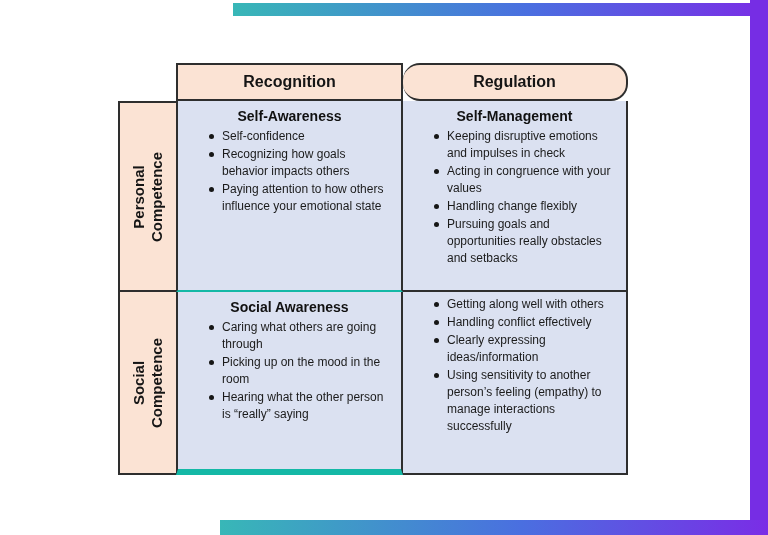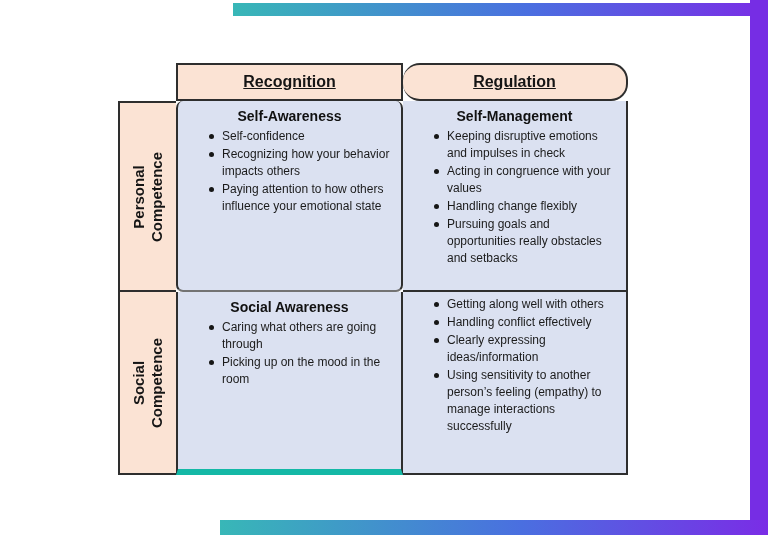--- a/index.html
+++ b/index.html
@@ -32,41 +32,41 @@
     display: grid;
     grid-template-columns: 58px 227px 225px;
     grid-template-rows: 38px 191px 183px;
   }
   .cell { position: relative; }
   .corner { grid-column: 1; grid-row: 1; background: transparent; }
 
   .col-header {
     background: #fbe3d4;
     display: flex; align-items: center; justify-content: center;
-    font-weight: bold; font-size: 16px; color: #151515; text-decoration: underline;
+    font-weight: bold; font-size: 16px; color: #151515;
   }
   .ch-recognition { grid-column: 2; grid-row: 1; border: 2px solid #2e2e2e; }
   .ch-regulation  { grid-column: 3; grid-row: 1;
     border-top: 2px solid #2e2e2e; border-right: 2px solid #2e2e2e; border-bottom: 2px solid #2e2e2e; border-radius: 17px; }
 
   .row-label { background: #fbe3d4; }
   .rl-personal { grid-column: 1; grid-row: 2;
     border-top: 2px solid #2e2e2e; border-left: 2px solid #2e2e2e; border-bottom: 2px solid #2e2e2e; }
   .rl-social { grid-column: 1; grid-row: 3;
     border-left: 2px solid #2e2e2e; border-bottom: 2px solid #2e2e2e; }
   .rot {
     position: absolute; top: 50%; left: 50%;
     transform: translate(-50%, -50%) rotate(-90deg);
     white-space: nowrap; text-align: center;
     font-weight: bold; font-size: 15px; line-height: 1.2; color: #151515;
   }
 
   .quad { background: #dbe1f1; color: #1b1b1b; }
   .q-sa { grid-column: 2; grid-row: 2;
-    border-left: 2px solid #2e2e2e; border-right: 2px solid #2e2e2e; border-bottom: 2px solid #737373; border-radius: 7px; }
+    border-left: 2px solid #2e2e2e; border-right: 2px solid #2e2e2e; border-bottom: 2px solid #14b8a6; }
   .q-sm { grid-column: 3; grid-row: 2;
     border-right: 2px solid #2e2e2e; border-bottom: 2px solid #2e2e2e; }
   .q-soc { grid-column: 2; grid-row: 3;
     border-left: 2px solid #2e2e2e; border-right: 2px solid #2e2e2e; border-bottom: 6px solid #14b8a6; }
   .q-rm { grid-column: 3; grid-row: 3;
     border-right: 2px solid #2e2e2e; border-bottom: 2px solid #2e2e2e; }
 
   .quad-title {
     text-align: center; font-weight: bold; font-size: 14px;
     padding-top: 7px; color: #111;
@@ -106,21 +106,21 @@
       <div class="rot">
         <div>Personal</div>
         <div>Competence</div>
       </div>
     </div>
 
     <div class="cell quad q-sa">
       <div class="quad-title">Self-Awareness</div>
       <ul class="bullets">
         <li>Self-confidence</li>
-        <li>Recognizing how your behavior impacts others</li>
+        <li>Recognizing how goals behavior impacts others</li>
         <li>Paying attention to how others influence your emotional state</li>
       </ul>
     </div>
 
     <div class="cell quad q-sm">
       <div class="quad-title">Self-Management</div>
       <ul class="bullets">
         <li>Keeping disruptive emotions and impulses in check</li>
         <li>Acting in congruence with your values</li>
         <li>Handling change flexibly</li>
@@ -133,20 +133,21 @@
         <div>Social</div>
         <div>Competence</div>
       </div>
     </div>
 
     <div class="cell quad q-soc">
       <div class="quad-title">Social Awareness</div>
       <ul class="bullets">
         <li>Caring what others are going through</li>
         <li>Picking up on the mood in the room</li>
+        <li>Hearing what the other person is “really” saying</li>
       </ul>
     </div>
 
     <div class="cell quad q-rm">
       <ul class="bullets">
         <li>Getting along well with others</li>
         <li>Handling conflict effectively</li>
         <li>Clearly expressing ideas/information</li>
         <li>Using sensitivity to another person’s feeling (empathy) to manage interactions successfully</li>
       </ul>

